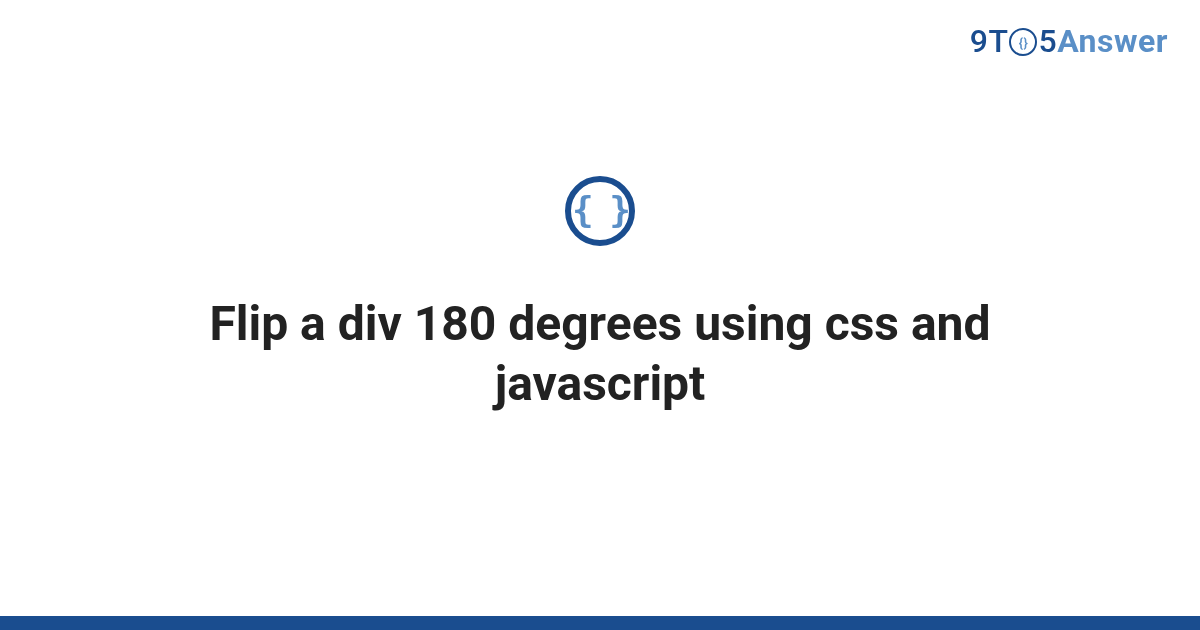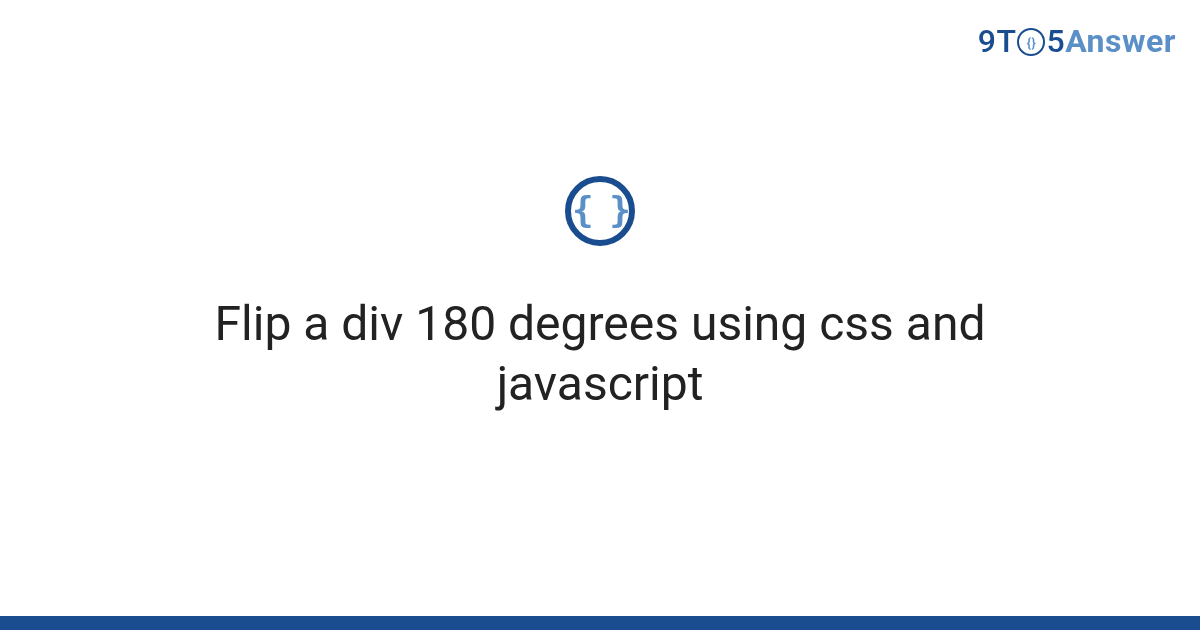--- a/index.html
+++ b/index.html
@@ -11,21 +11,21 @@
       width: 1200px;
       height: 630px;
       background: #ffffff;
       font-family: -apple-system, BlinkMacSystemFont, "Segoe UI", Roboto, Helvetica, Arial, sans-serif;
       position: relative;
       overflow: hidden;
     }
     .logo {
       position: absolute;
       top: 22px;
-      right: 24px;
+      right: 32px;
       font-size: 32px;
       font-weight: 400;
       letter-spacing: 0.5px;
       display: flex;
       align-items: center;
     }
     .logo-9t {
       color: #1a4d8f;
       font-weight: 500;
     }
@@ -82,21 +82,21 @@
       color: #5a8fc7;
       font-weight: 700;
       font-family: "Consolas", "Monaco", monospace;
       letter-spacing: -3px;
       line-height: 1;
       position: relative;
       top: -1px;
     }
     .title {
       font-size: 48px;
-      font-weight: 400;
+      font-weight: 700;
       color: #222222;
       text-align: center;
       line-height: 1.25;
       max-width: 900px;
     }
     .footer-bar {
       position: absolute;
       bottom: 0;
       left: 0;
       width: 100%;

